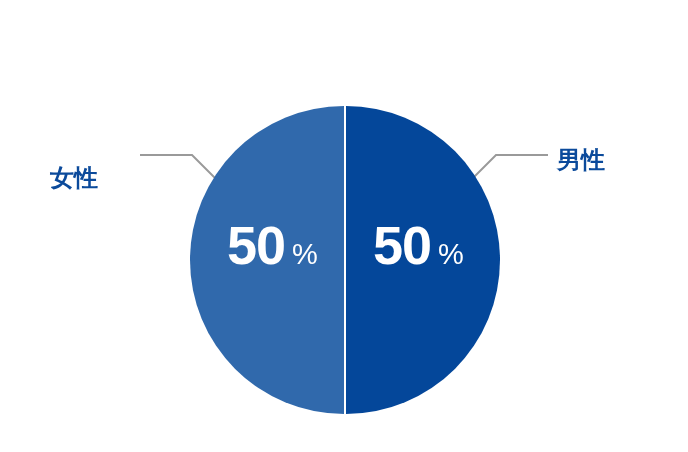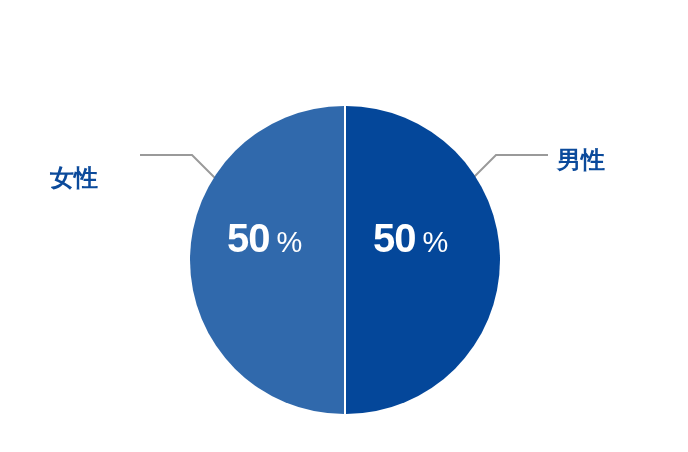--- a/index.html
+++ b/index.html
@@ -68,21 +68,21 @@
   }
   .slice-value {
     position: absolute;
     top: 218px;
     display: flex;
     align-items: baseline;
     color: #ffffff;
     line-height: 1;
   }
   .slice-num {
-    font-size: 40px;
+    font-size: 54px;
     font-weight: bold;
     letter-spacing: -1px;
   }
   .slice-pct {
     font-size: 29px;
     font-weight: normal;
     margin-left: 7px;
   }
   #value-female { left: 227px; }
   #value-male   { left: 373px; }

